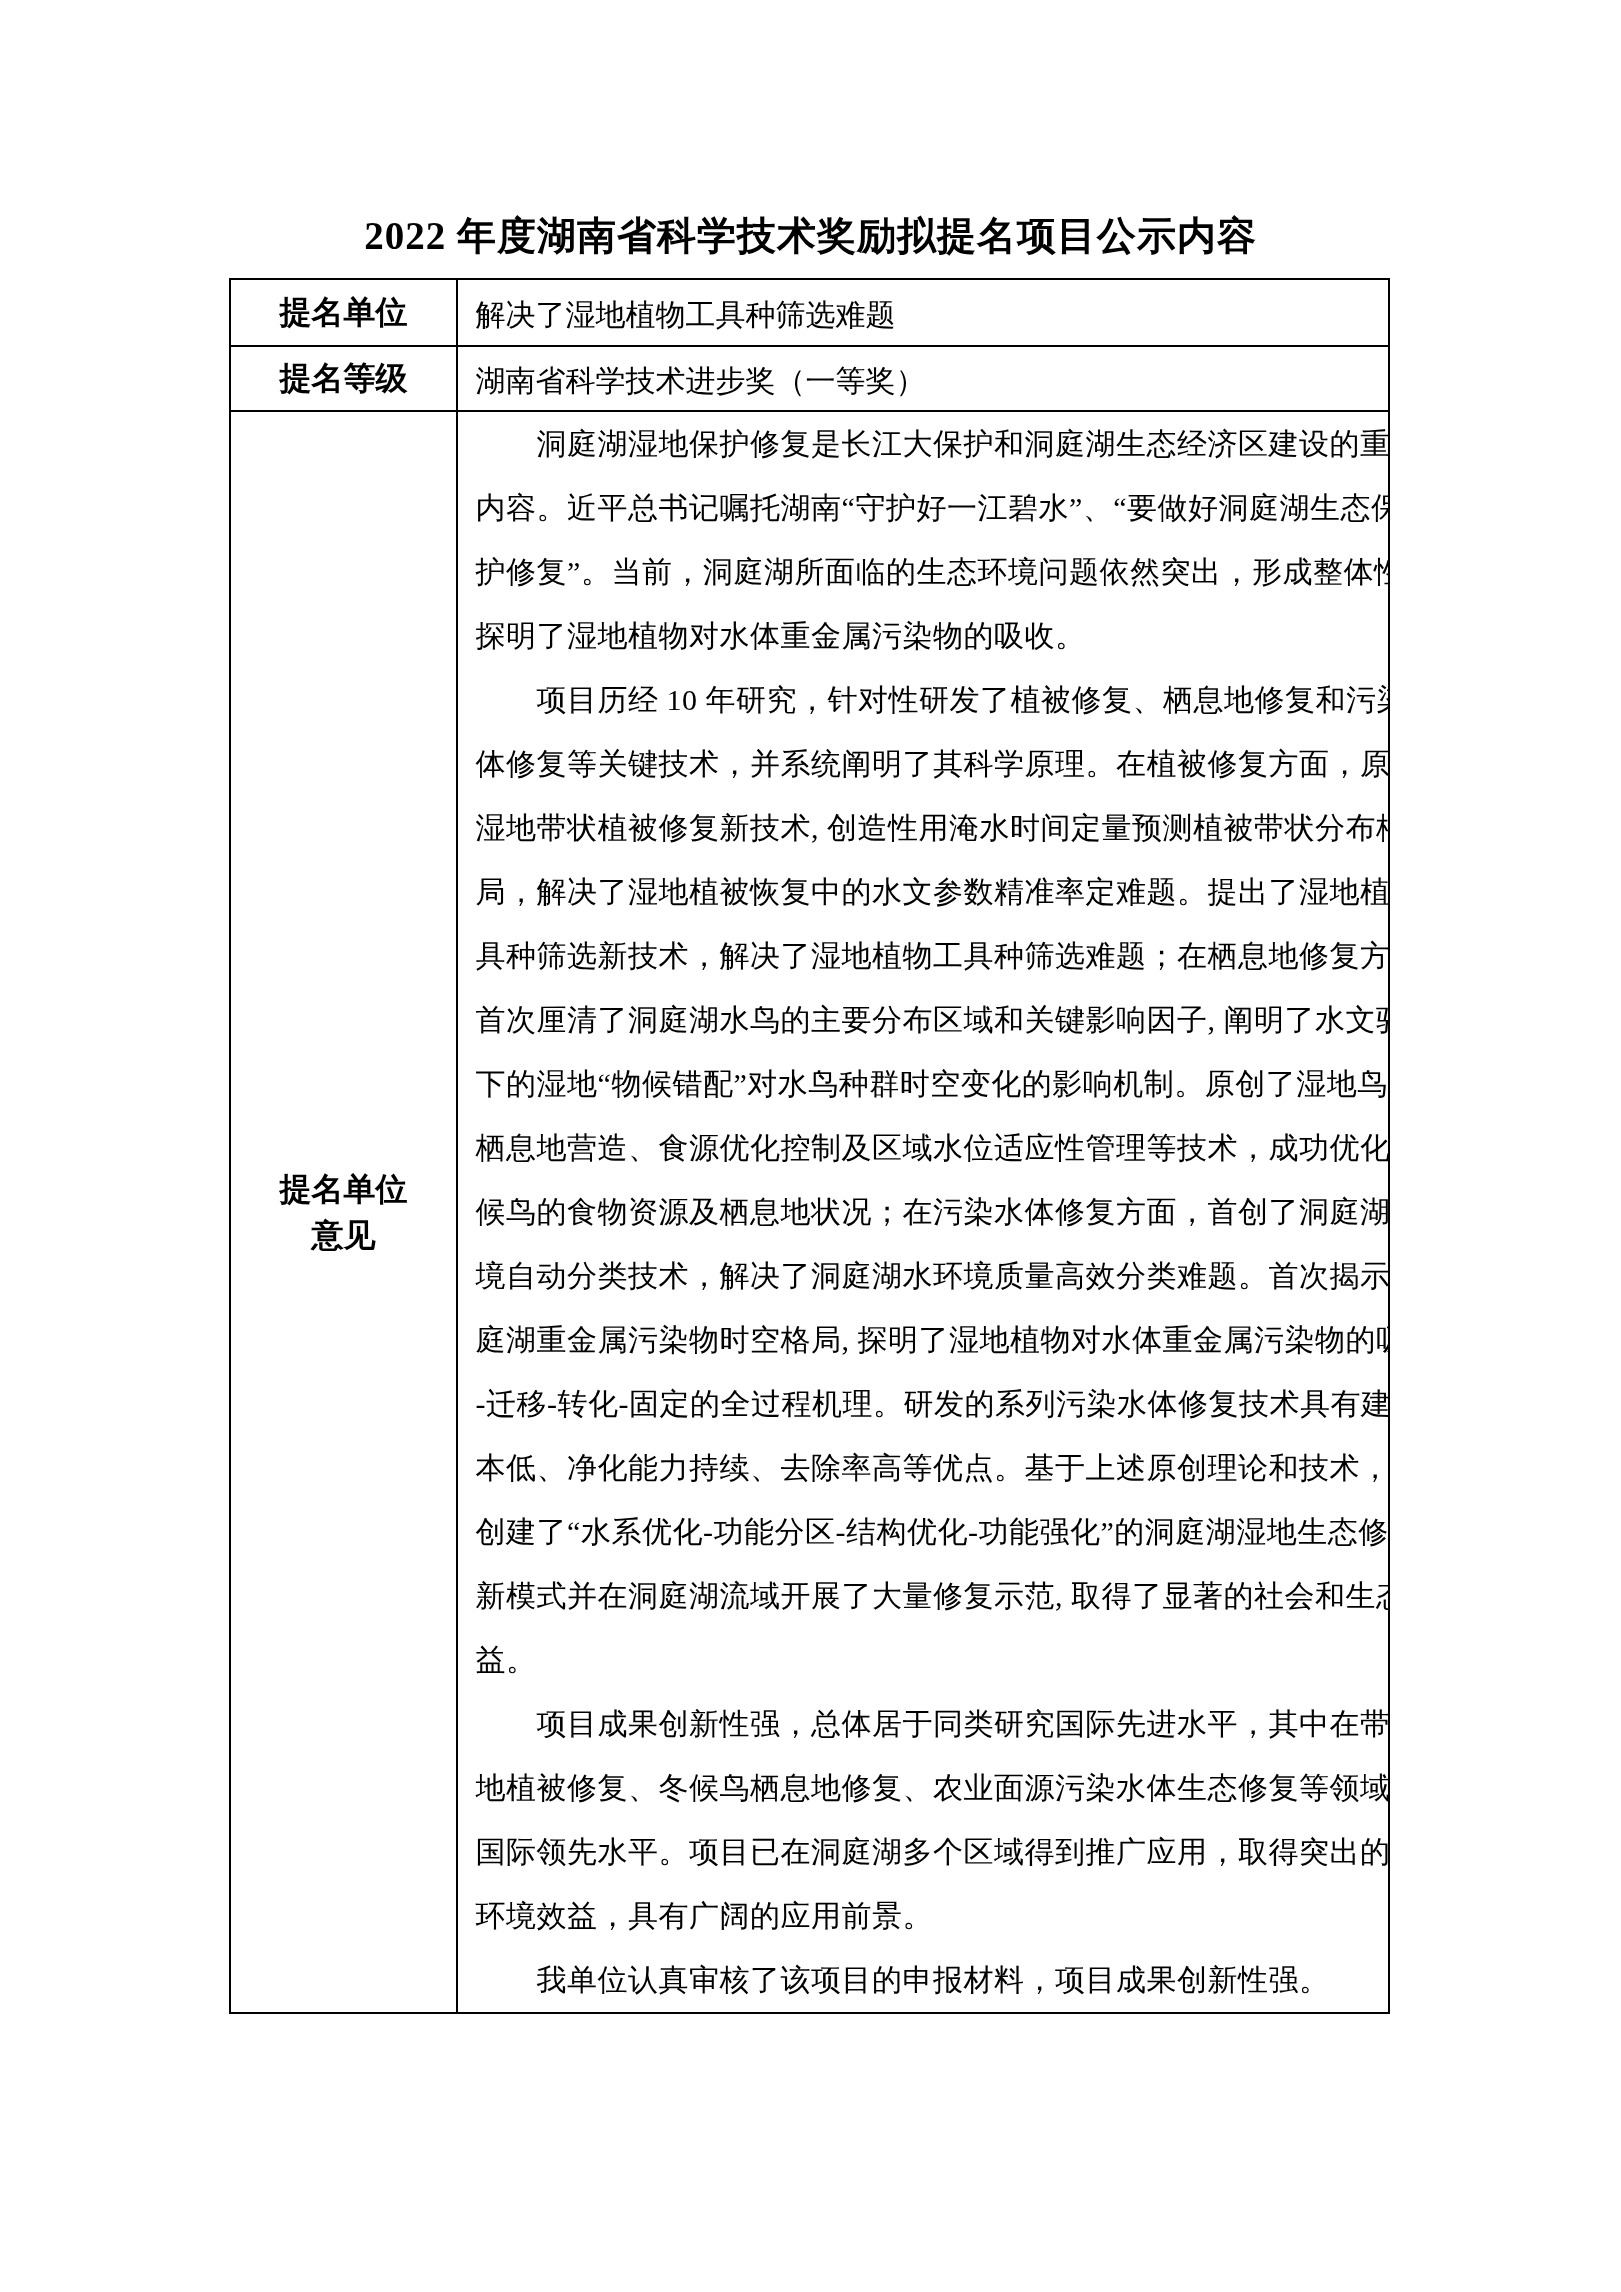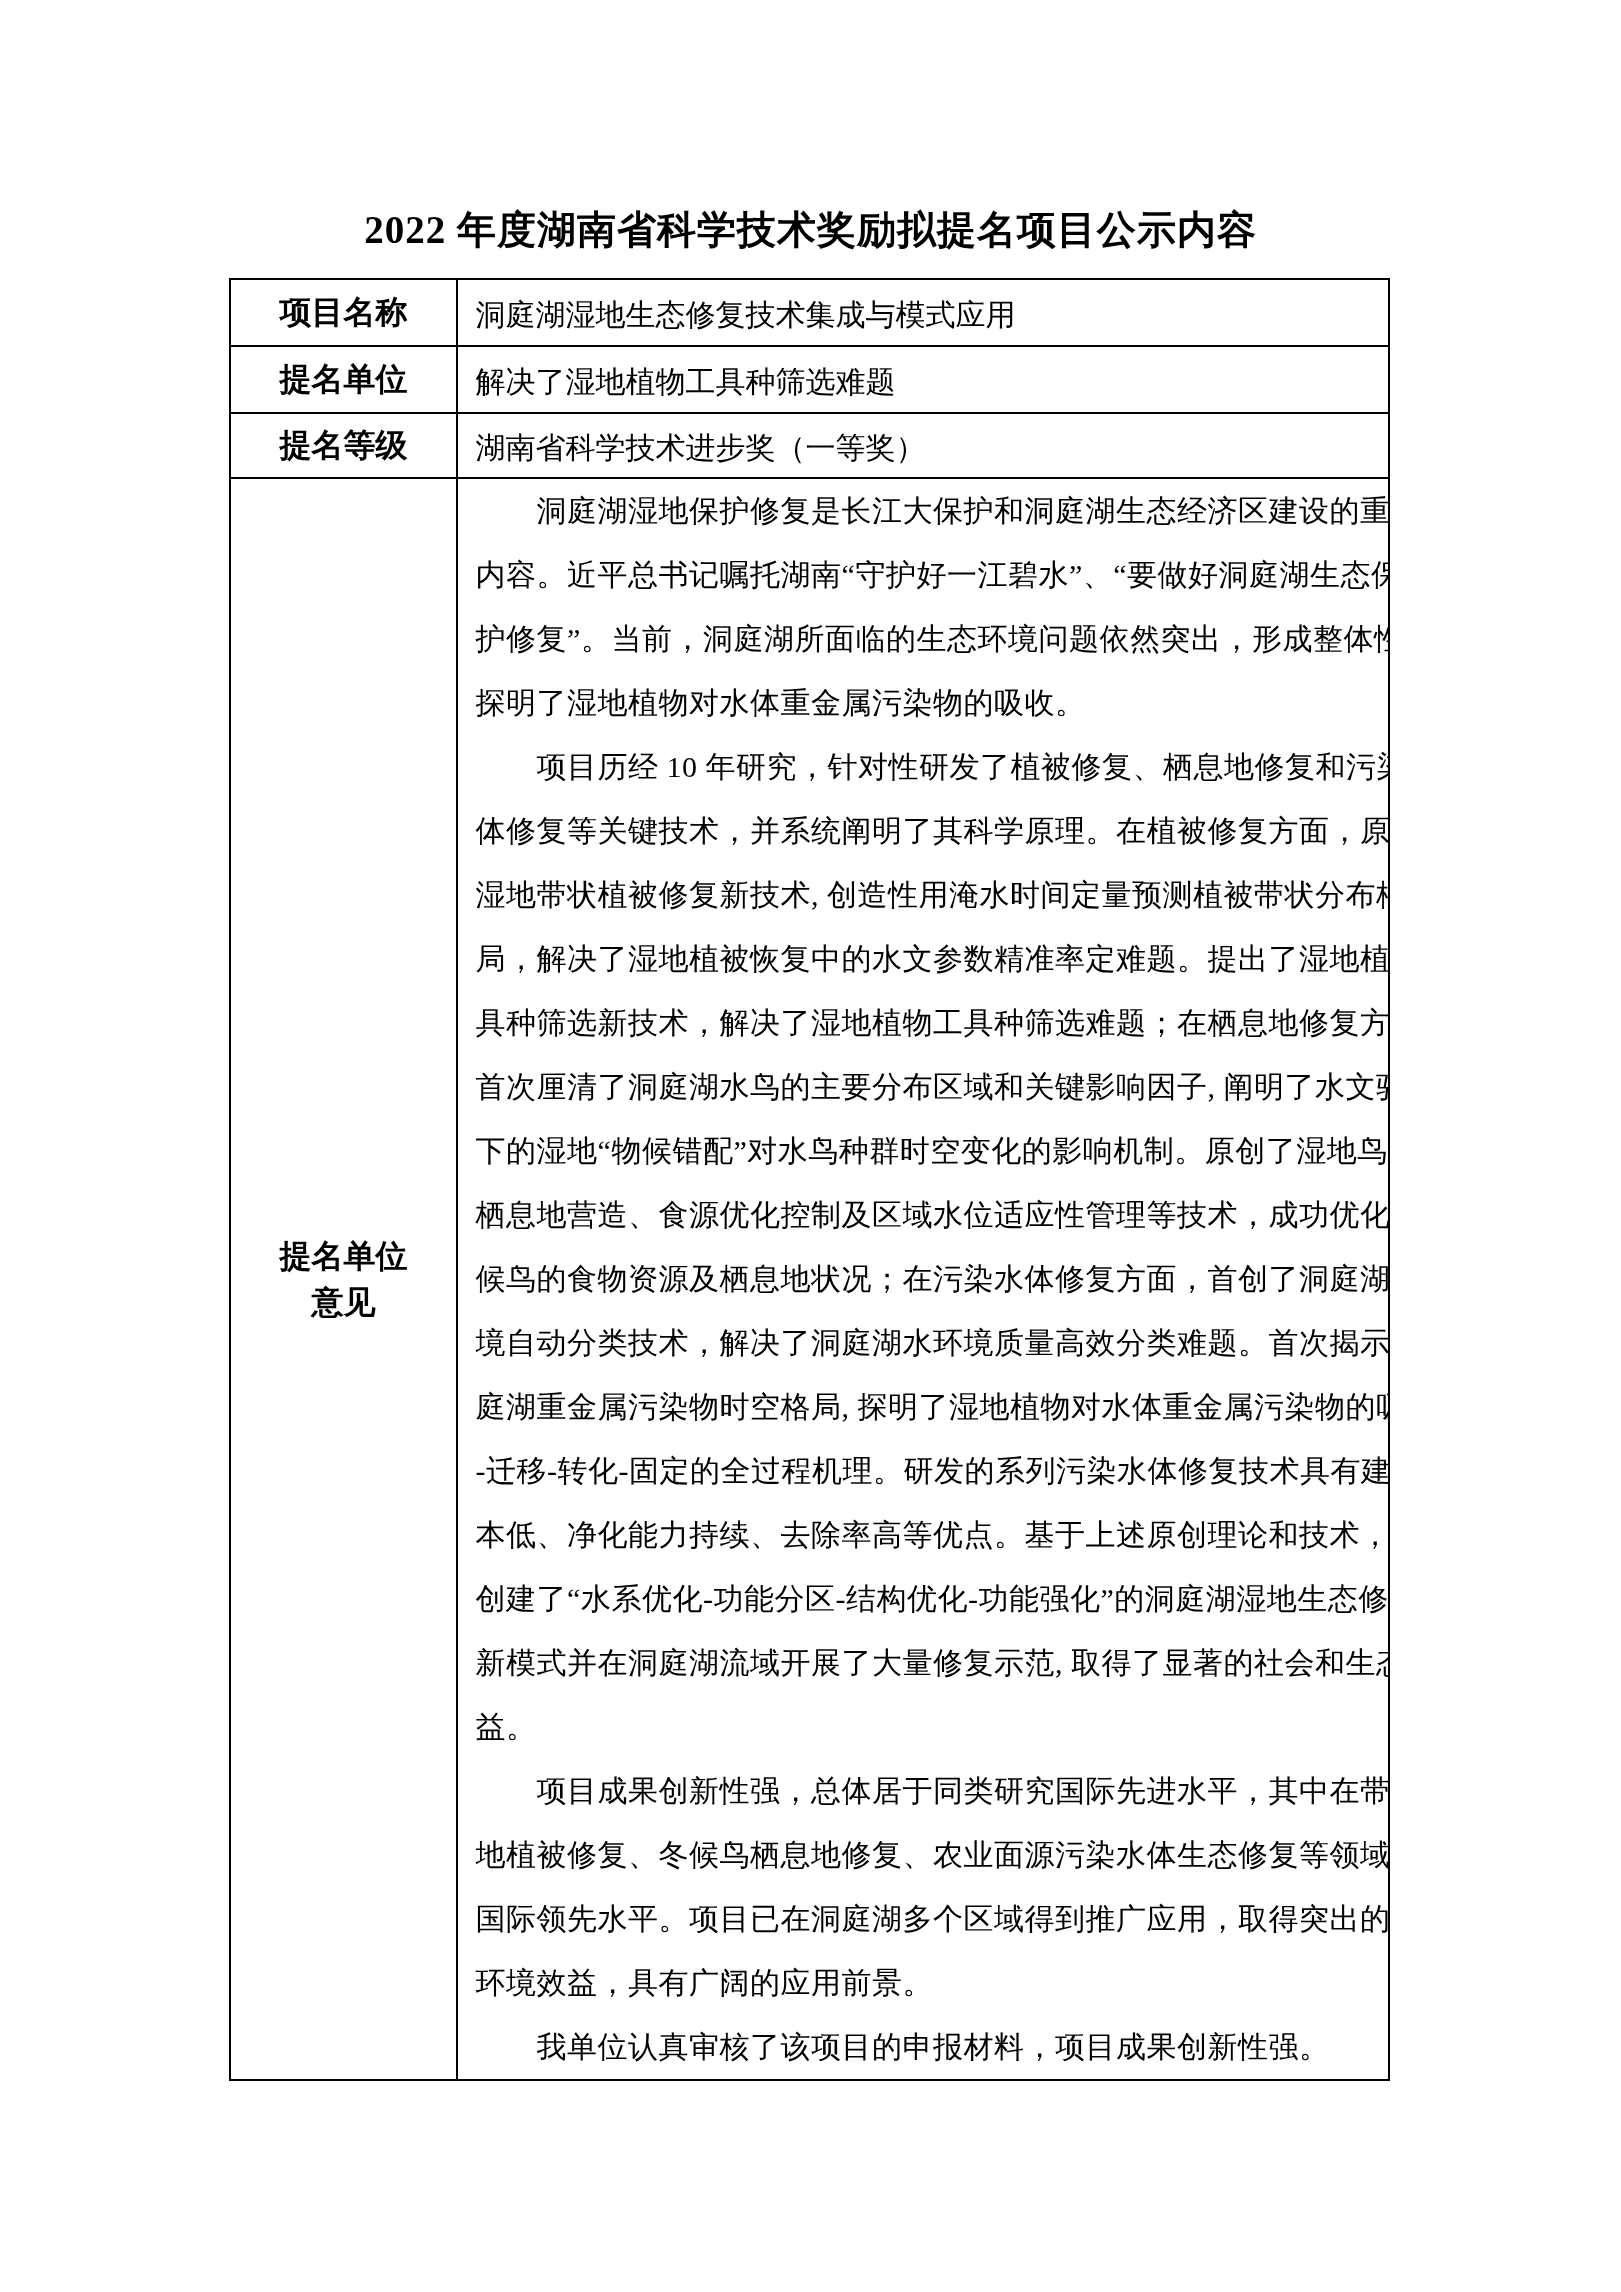--- a/index.html
+++ b/index.html
@@ -11,21 +11,21 @@
   .page{
     position:relative;
     width:1621px;
     height:2293px;
     margin:0 auto;
     background:#ffffff;
     overflow:hidden;
   }
   .doc-title{
     position:absolute;
-    top:203px;
+    top:209px;
     left:0;
     width:100%;
     text-align:center;
     font-size:39px;
     font-weight:bold;
     letter-spacing:1px;
     white-space:nowrap;
   }
   table.award-table{
     position:absolute;
@@ -71,24 +71,20 @@
 </head>
 <body>
 
 <div class="page">
 
   <div class="doc-title">2022 年度湖南省科学技术奖励拟提名项目公示内容</div>
 
   <table class="award-table">
     <tbody>
       <tr class="row-small">
-        <td class="label-cell">项目名称</td>
-        <td class="value-cell">洞庭湖湿地生态修复技术集成与模式应用</td>
-      </tr>
-      <tr class="row-small">
         <td class="label-cell">提名单位</td>
         <td class="value-cell">解决了湿地植物工具种筛选难题</td>
       </tr>
       <tr class="row-small row-small3">
         <td class="label-cell">提名等级</td>
         <td class="value-cell">湖南省科学技术进步奖（一等奖）</td>
       </tr>
       <tr class="row-big">
         <td class="label-cell">
           <div>提名单位</div>

